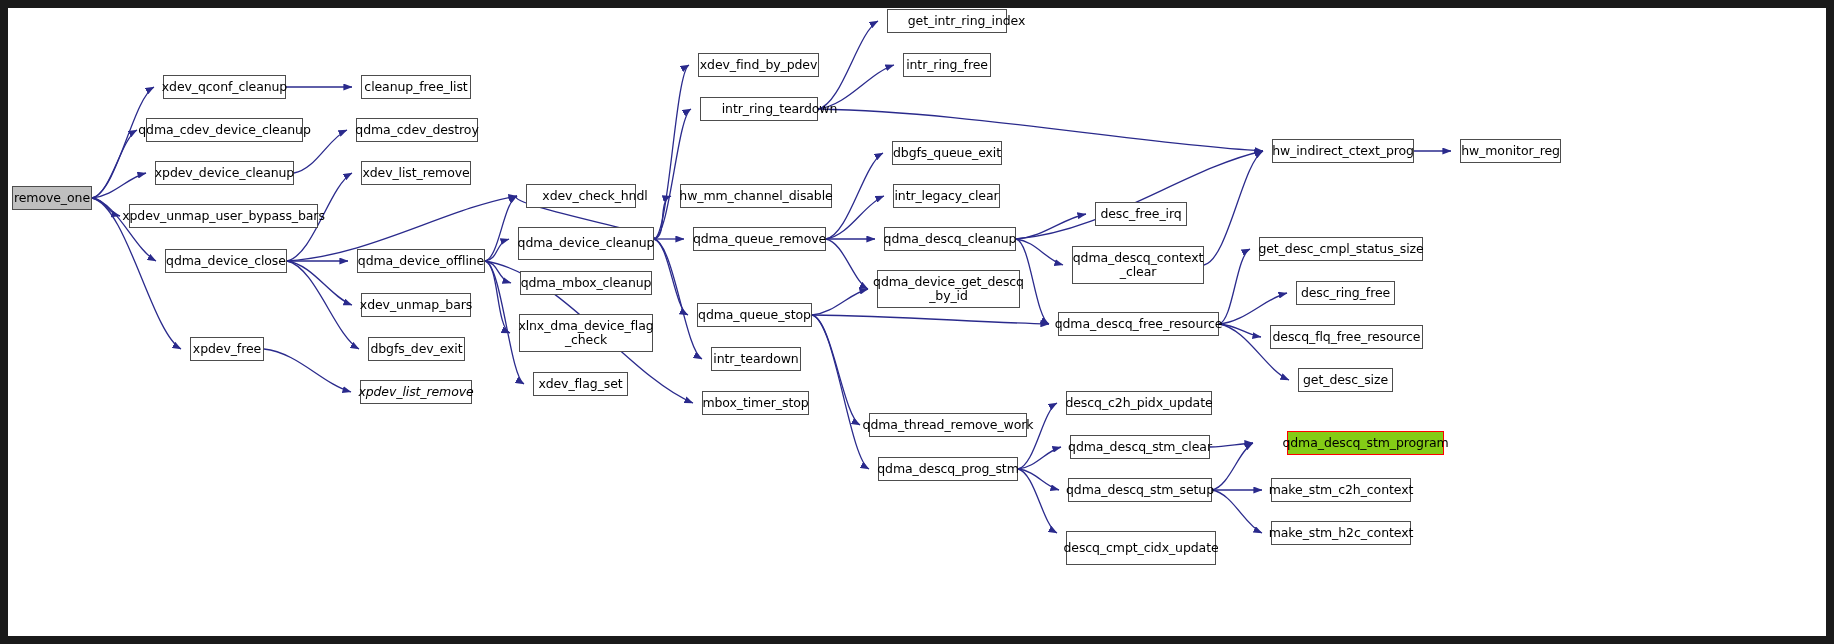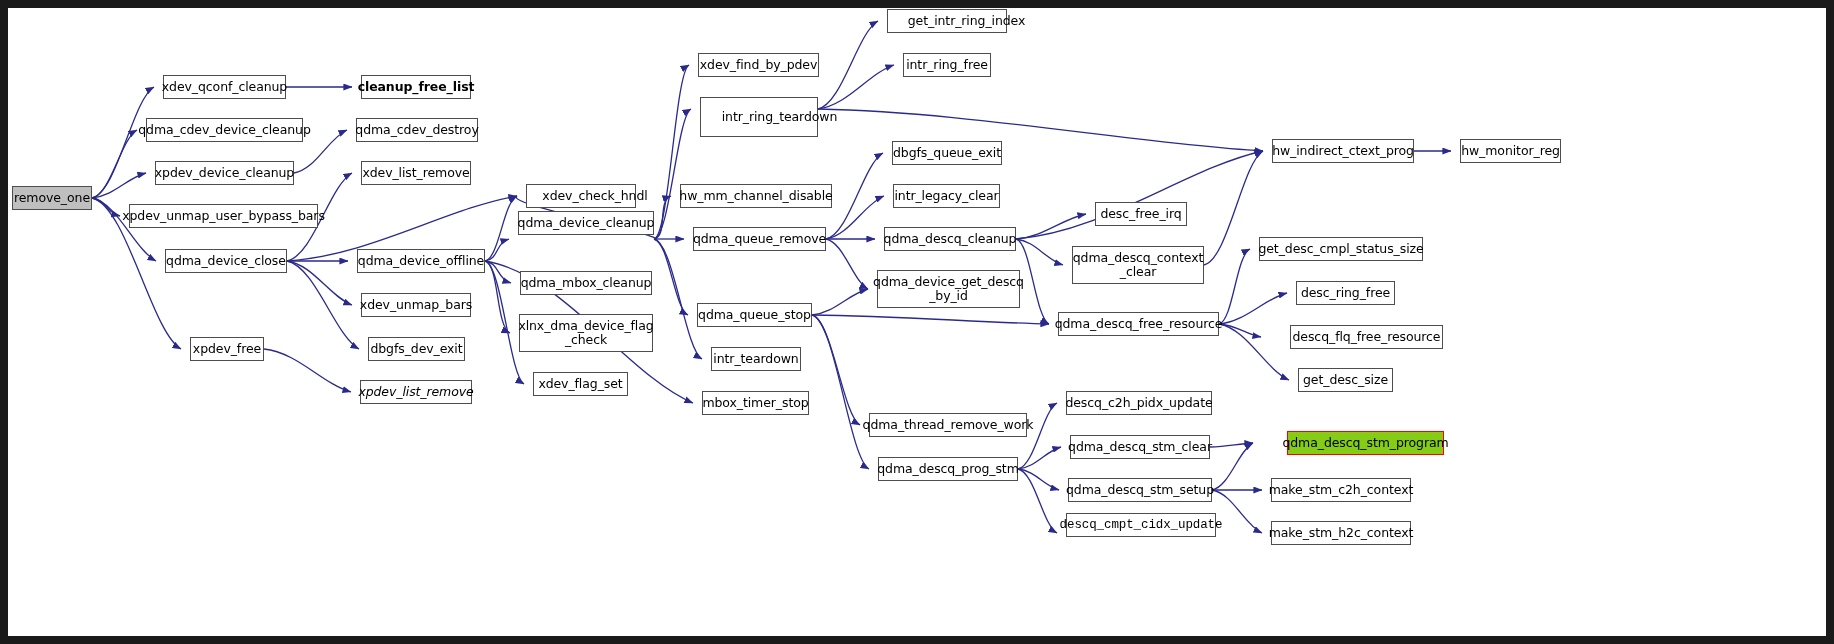--- a/index.html
+++ b/index.html
@@ -127,35 +127,35 @@
         </g>
     </svg>
     <div id="nodes">
         <div class="node root" style="left: 4px; top: 178px; width: 80px; height: 24px;">remove_one</div>
         <div class="node" style="left: 155px; top: 67px; width: 123px; height: 24px;">xdev_qconf_cleanup</div>
         <div class="node" style="left: 138px; top: 110px; width: 157px; height: 24px;">qdma_cdev_device_cleanup</div>
         <div class="node" style="left: 147px; top: 153px; width: 139px; height: 24px;">xpdev_device_cleanup</div>
         <div class="node" style="left: 121px; top: 196px; width: 189px; height: 24px;">xpdev_unmap_user_bypass_bars</div>
         <div class="node" style="left: 157px; top: 241px; width: 122px; height: 24px;">qdma_device_close</div>
         <div class="node" style="left: 182px; top: 329px; width: 74px; height: 24px;">xpdev_free</div>
-        <div class="node" style="left: 353px; top: 67px; width: 110px; height: 24px; font-weight: bold;">cleanup_free_list</div>
+        <div class="node" style="left: 353px; top: 67px; width: 110px; height: 24px;">cleanup_free_list</div>
         <div class="node" style="left: 348px; top: 110px; width: 122px; height: 24px;">qdma_cdev_destroy</div>
         <div class="node" style="left: 353px; top: 153px; width: 110px; height: 24px;">xdev_list_remove</div>
         <div class="node" style="left: 349px; top: 241px; width: 128px; height: 24px;">qdma_device_offline</div>
         <div class="node" style="left: 353px; top: 285px; width: 110px; height: 24px;">xdev_unmap_bars</div>
         <div class="node" style="left: 360px; top: 329px; width: 97px; height: 24px;">dbgfs_dev_exit</div>
         <div class="node" style="left: 352px; top: 372px; width: 112px; height: 24px; font-style: italic;">xpdev_list_remove</div>
         <div class="node" style="left: 518px; top: 176px; width: 110px; height: 24px; padding-left: 28px;">xdev_check_hndl</div>
-        <div class="node" style="left: 510px; top: 203px; width: 136px; height: 24px;">qdma_device_cleanup</div>
+        <div class="node" style="left: 510px; top: 219px; width: 136px; height: 33px;">qdma_device_cleanup</div>
         <div class="node" style="left: 512px; top: 263px; width: 132px; height: 24px;">qdma_mbox_cleanup</div>
         <div class="node" style="left: 511px; top: 306px; width: 134px; height: 38px;">xlnx_dma_device_flag
 _check</div>
         <div class="node" style="left: 525px; top: 364px; width: 95px; height: 24px;">xdev_flag_set</div>
         <div class="node" style="left: 690px; top: 45px; width: 121px; height: 24px;">xdev_find_by_pdev</div>
-        <div class="node" style="left: 692px; top: 89px; width: 118px; height: 40px; padding-left: 41px;">intr_ring_teardown</div>
+        <div class="node" style="left: 692px; top: 89px; width: 118px; height: 24px; padding-left: 41px;">intr_ring_teardown</div>
         <div class="node" style="left: 672px; top: 176px; width: 152px; height: 24px;">hw_mm_channel_disable</div>
         <div class="node" style="left: 689px; top: 295px; width: 115px; height: 24px;">qdma_queue_stop</div>
         <div class="node" style="left: 703px; top: 339px; width: 90px; height: 24px;">intr_teardown</div>
         <div class="node" style="left: 694px; top: 383px; width: 107px; height: 24px;">mbox_timer_stop</div>
         <div class="node" style="left: 879px; top: 1px; width: 120px; height: 24px; padding-left: 39px;">get_intr_ring_index</div>
         <div class="node" style="left: 895px; top: 45px; width: 88px; height: 24px;">intr_ring_free</div>
         <div class="node" style="left: 884px; top: 133px; width: 110px; height: 24px;">dbgfs_queue_exit</div>
         <div class="node" style="left: 885px; top: 176px; width: 107px; height: 24px;">intr_legacy_clear</div>
         <div class="node" style="left: 685px; top: 219px; width: 133px; height: 24px;">qdma_queue_remove</div>
         <div class="node" style="left: 869px; top: 262px; width: 143px; height: 38px;">qdma_device_get_descq
@@ -163,25 +163,25 @@
         <div class="node" style="left: 861px; top: 405px; width: 158px; height: 24px;">qdma_thread_remove_work</div>
         <div class="node" style="left: 870px; top: 449px; width: 140px; height: 24px;">qdma_descq_prog_stm</div>
         <div class="node" style="left: 876px; top: 219px; width: 132px; height: 24px;">qdma_descq_cleanup</div>
         <div class="node" style="left: 1087px; top: 194px; width: 92px; height: 24px;">desc_free_irq</div>
         <div class="node" style="left: 1064px; top: 238px; width: 132px; height: 38px;">qdma_descq_context
 _clear</div>
         <div class="node" style="left: 1050px; top: 304px; width: 161px; height: 24px;">qdma_descq_free_resource</div>
         <div class="node" style="left: 1058px; top: 383px; width: 146px; height: 24px;">descq_c2h_pidx_update</div>
         <div class="node" style="left: 1062px; top: 427px; width: 140px; height: 24px;">qdma_descq_stm_clear</div>
         <div class="node" style="left: 1060px; top: 470px; width: 144px; height: 24px;">qdma_descq_stm_setup</div>
-        <div class="node" style="left: 1058px; top: 505px; width: 150px; height: 24px; font-family: Liberation Mono, monospace;">descq_cmpt_cidx_update</div>
+        <div class="node" style="left: 1058px; top: 523px; width: 150px; height: 34px;">descq_cmpt_cidx_update</div>
         <div class="node" style="left: 1264px; top: 131px; width: 142px; height: 24px;">hw_indirect_ctext_prog</div>
         <div class="node" style="left: 1251px; top: 229px; width: 164px; height: 24px;">get_desc_cmpl_status_size</div>
         <div class="node" style="left: 1288px; top: 273px; width: 99px; height: 24px;">desc_ring_free</div>
-        <div class="node" style="left: 1262px; top: 317px; width: 153px; height: 24px; margin-left: 20px;">descq_flq_free_resource</div>
+        <div class="node" style="left: 1262px; top: 317px; width: 153px; height: 24px;">descq_flq_free_resource</div>
         <div class="node" style="left: 1290px; top: 360px; width: 95px; height: 24px;">get_desc_size</div>
         <div class="node highlight" style="left: 1254px; top: 423px; width: 157px; height: 24px;">qdma_descq_stm_program</div>
         <div class="node" style="left: 1263px; top: 470px; width: 140px; height: 24px;">make_stm_c2h_context</div>
         <div class="node" style="left: 1263px; top: 513px; width: 140px; height: 24px;">make_stm_h2c_context</div>
         <div class="node" style="left: 1452px; top: 131px; width: 101px; height: 24px;">hw_monitor_reg</div>
       </div>
   </div>
 </div>
 
 </body></html>

